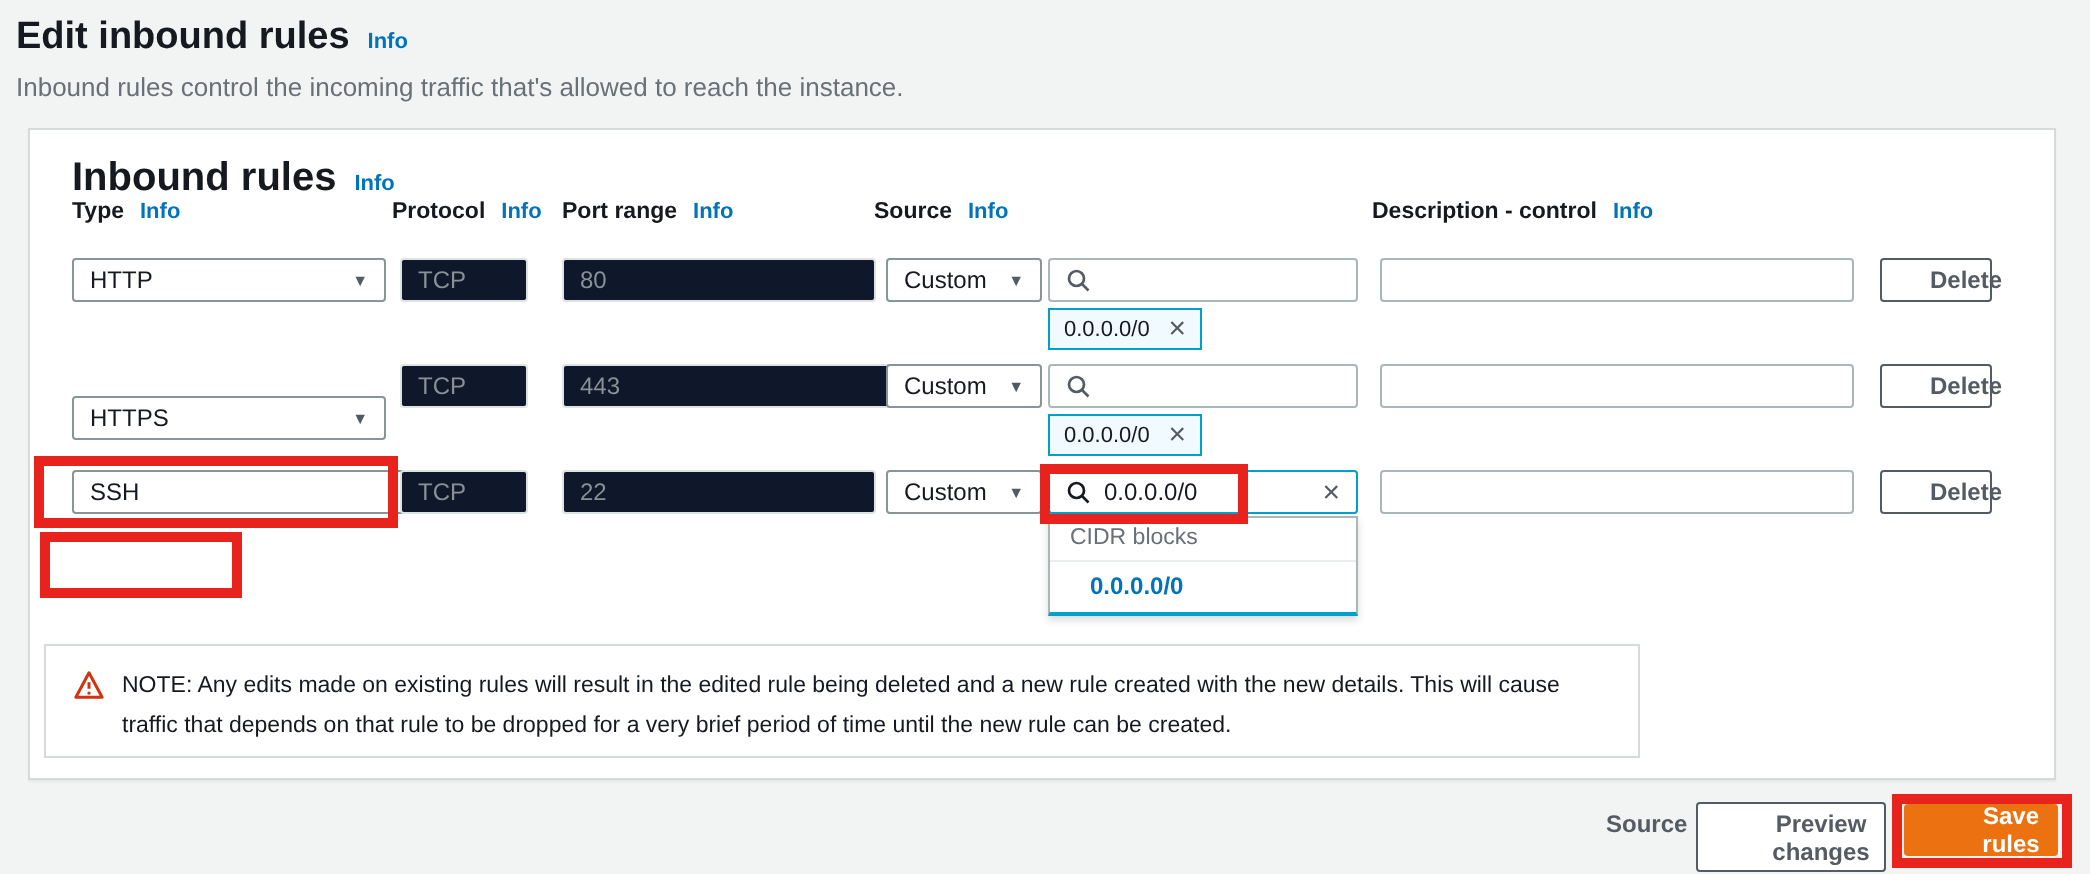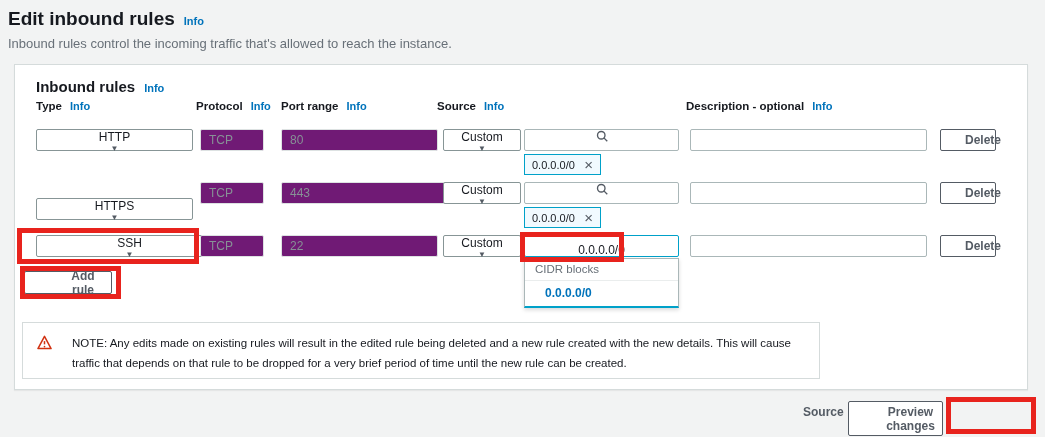--- a/index.html
+++ b/index.html
@@ -4,37 +4,37 @@
 <style>
   html,body{margin:0;padding:0;}
   body{font-family:"Liberation Sans",sans-serif;}
   .screen{position:relative;width:1045px;height:437px;background:#f2f3f3;overflow:hidden;}
   .abs{position:absolute;}
   .hdr-row{display:flex;align-items:baseline;gap:9px;}
   .hdr-title{font-size:19px;font-weight:700;color:#16191f;}
   .info{color:#0073bb;font-size:11px;font-weight:700;cursor:pointer;}
   .subtitle{font-size:13px;color:#687078;}
   .panel{left:14px;top:64px;width:1014px;height:326px;background:#fff;border:1px solid #d5dbdb;box-sizing:border-box;box-shadow:0 1px 1px rgba(0,0,0,.05);}
-  .panel-title{font-size:15px;font-weight:700;color:#16191f;}
+  .panel-title{font-size:20px;font-weight:700;color:#16191f;}
   .col-h{display:flex;align-items:flex-start;gap:8px;font-size:11.5px;font-weight:700;color:#16191f;}
-  .ctl{position:absolute;height:22px;box-sizing:border-box;border-radius:2px;font-size:12px;flex-direction:column;}
+  .ctl{position:absolute;height:22px;box-sizing:border-box;border-radius:2px;font-size:12px;}
   .sel{background:#fff;border:1px solid #879596;color:#16191f;display:flex;align-items:center;justify-content:space-between;padding:0 8px;cursor:pointer;}
   .caret{font-size:8px;color:#545b64;}
-  .dis{background:#701a75;border:1px solid #dde2e2;color:#879196;line-height:20px;padding:0 8px;}
+  .dis{background:#0f172a;border:1px solid #dde2e2;color:#879196;line-height:20px;padding:0 8px;}
   .inp{background:#fff;border:1px solid #aab7b8;padding:0 8px;font-family:inherit;color:#16191f;}
   .search{display:flex;align-items:center;gap:7px;}
   .focused{border:1px solid #00a1c9;}
   .chip{position:absolute;height:21px;width:77px;box-sizing:border-box;background:#f1faff;border:1px solid #00a1c9;display:flex;align-items:center;justify-content:space-between;font-size:11px;color:#16191f;padding:0 7px;}
   .x{color:#545b64;font-size:15px;line-height:1;cursor:pointer;font-weight:400;}
   .btn{position:absolute;box-sizing:border-box;background:#fff;border:1px solid #545b64;color:#545b64;font-weight:700;font-size:12px;border-radius:2px;display:flex;align-items:center;justify-content:center;cursor:pointer;font-family:inherit;padding-left:36px;}
   .btn-orange{background:#ec7211;border-color:#ec7211;color:#fff;}
   .dd{left:524px;top:258px;width:155px;background:#fff;border:1px solid #aab7b8;border-bottom:2px solid #00a1c9;box-sizing:border-box;box-shadow:0 2px 4px rgba(0,0,0,.15);z-index:10;}
   .dd-group{font-size:11.5px;color:#687078;padding:4px 10px 5px 10px;border-bottom:1px solid #eaeded;}
   .dd-opt{font-size:12px;color:#0073bb;font-weight:700;padding:5px 10px 6px 20px;cursor:pointer;}
-  .note{left:22px;top:322px;width:798px;height:57px;box-sizing:border-box;border:1px solid #d5dbdb;background:#fff;display:flex;align-items:flex-start;gap:20px;padding:10px 20px 0 14px;}
+  .note{left:22px;top:322px;width:798px;height:57px;box-sizing:border-box;border:1px solid #d5dbdb;background:#fff;display:flex;align-items:flex-start;gap:9px;padding:10px 20px 0 14px;}
   .note-text{font-size:11.5px;color:#16191f;line-height:20px;margin:0;}
   .redbox{position:absolute;border:5px solid #e8231d;box-sizing:border-box;pointer-events:none;z-index:50;background:transparent;}
   .link-btn{font-size:12px;font-weight:700;color:#545b64;cursor:pointer;}
 </style>
 </head>
 <body>
 
 <div class="screen">
 
   <div class="abs hdr-row" style="left:8px;top:8px;">
@@ -60,21 +60,21 @@
   </div>
   <div class="abs col-h" style="left:281px;top:100px;">
     <span>Port range</span>
     <span class="info">Info</span>
   </div>
   <div class="abs col-h" style="left:437px;top:100px;">
     <span>Source</span>
     <span class="info">Info</span>
   </div>
   <div class="abs col-h" style="left:686px;top:100px;">
-    <span>Description - optional</span>
+    <span>Description - control</span>
     <span class="info">Info</span>
   </div>
 
   <div class="ctl sel" style="left:36px;top:129px;width:157px;">
     <span>HTTP</span>
     <span class="caret">▼</span>
   </div>
   <div class="ctl dis" style="left:200px;top:129px;width:64px;">TCP</div>
   <div class="ctl dis" style="left:281px;top:129px;width:157px;">80</div>
   <div class="ctl sel" style="left:443px;top:129px;width:78px;">
@@ -136,32 +136,32 @@
     <span class="x" style="margin-left:auto;">×</span>
   </div>
   <input class="ctl inp" style="left: 690px; top: 235px; width: 237px;">
   <button class="btn" style="left:940px;top:235px;width:56px;height:22px;">Delete</button>
 
   <div class="abs dd">
     <div class="dd-group">CIDR blocks</div>
     <div class="dd-opt">0.0.0.0/0</div>
   </div>
 
-  <button class="btn" style="left:24px;top:271px;width:88px;height:23px;">Add rule</button>
 
   <div class="abs note">
     <svg width="15" height="15" viewBox="0 0 16 15" style="flex:none;margin-top:2px;">
       <path d="M8 1 L15 14 H1 Z" fill="none" stroke="#d13212" stroke-width="1.6" stroke-linejoin="round"></path>
       <line x1="8" y1="6" x2="8" y2="9.5" stroke="#d13212" stroke-width="1.6"></line>
       <circle cx="8" cy="11.8" r="0.9" fill="#d13212"></circle>
     </svg>
     <p class="note-text">NOTE: Any edits made on existing rules will result in the edited rule being deleted and a new rule created with the new details. This will cause traffic that depends on that rule to be dropped for a very brief period of time until the new rule can be created.</p>
   </div>
 
   <span class="abs link-btn" style="left:803px;top:405px;">Source</span>
   <button class="btn" style="left:848px;top:401px;width:95px;height:35px;">Preview changes</button>
+  <button class="btn btn-orange" style="left:952px;top:402px;width:77px;height:26px;">Save rules</button>
 
   <div class="redbox" style="left:17px;top:228px;width:182px;height:36px;"></div>
   <div class="redbox" style="left:20px;top:266px;width:101px;height:33px;"></div>
   <div class="redbox" style="left:520px;top:232px;width:104px;height:30px;"></div>
   <div class="redbox" style="left:946px;top:397px;width:90px;height:37px;"></div>
 
 </div>
 
 </body></html>

